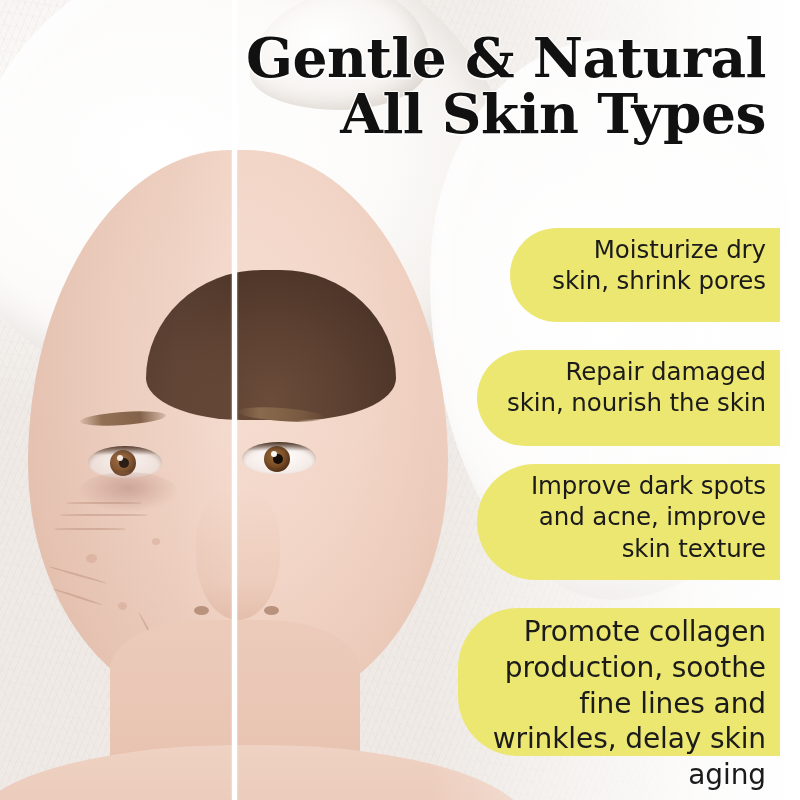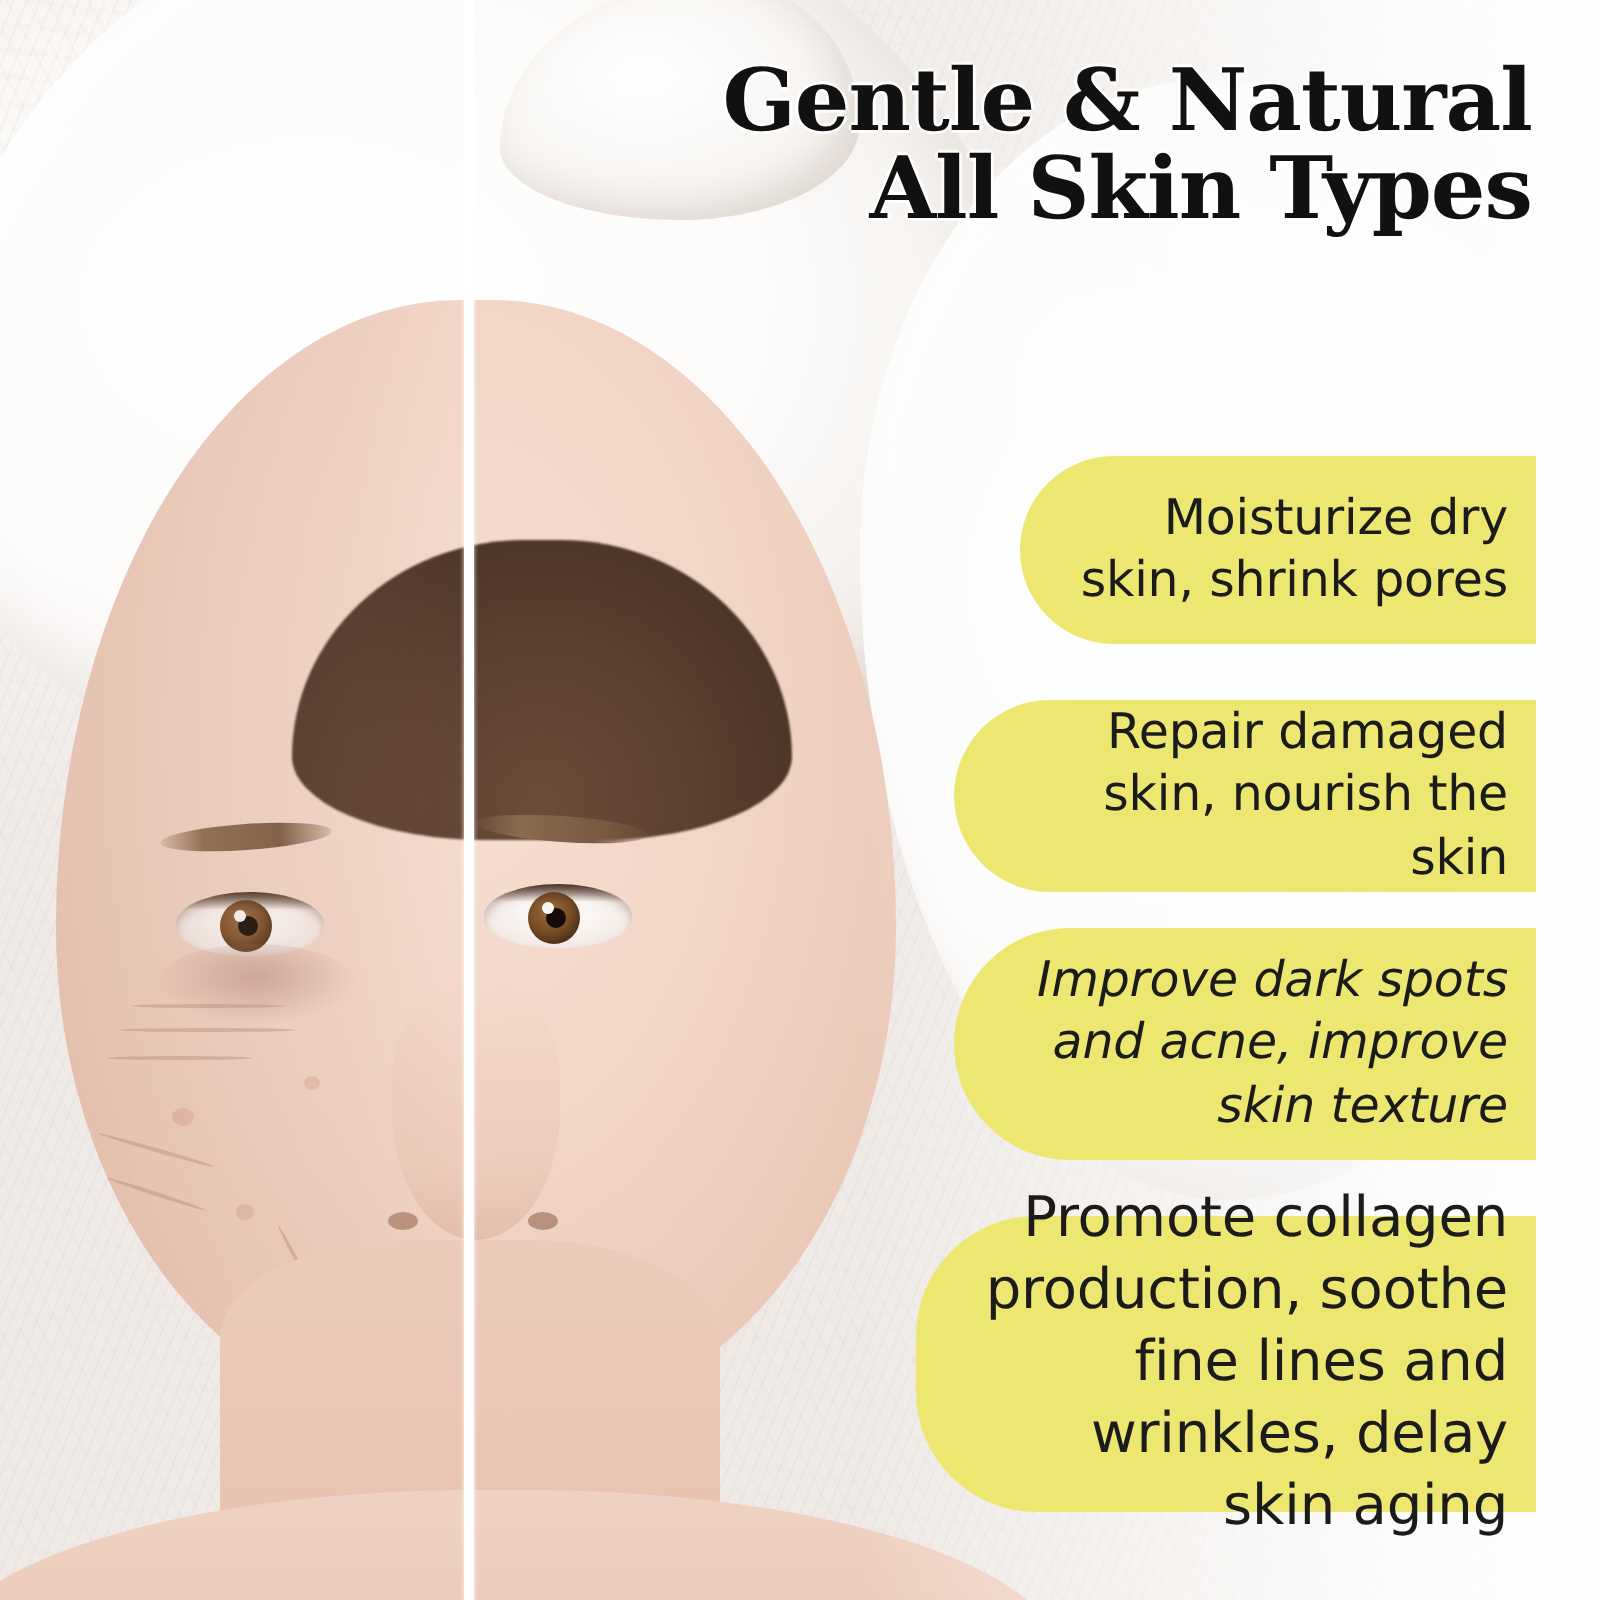--- a/index.html
+++ b/index.html
@@ -232,39 +232,39 @@
 
   
   .headline {
     position: absolute;
     right: 34px;
     top: 30px;
     width: 520px;
     text-align: right;
     font-family: "DejaVu Serif", "Liberation Serif", serif;
     font-weight: 700;
-    font-size: 43px;
+    font-size: 55px;
     line-height: 1.02;
     letter-spacing: -0.5px;
     color: #111111;
     text-shadow:
       -1.5px 0 0 rgba(255,255,255,.85),
       1.5px 0 0 rgba(255,255,255,.85),
       0 -1.5px 0 rgba(255,255,255,.85),
       0 1.5px 0 rgba(255,255,255,.85);
   }
   .headline .hl-line { display: block; white-space: nowrap; }
 
   
   .pill {
     position: absolute;
-    right: 32px;
+    right: 20px;
     background: #ece771;
     display: flex;
-    align-items: center;
+    align-items: flex-start;
     box-sizing: border-box;
     padding: 6px 14px 8px 26px;
   }
   .pill-text {
     width: 100%;
     text-align: right;
     font-family: "DejaVu Sans", "Liberation Sans", sans-serif;
     font-size: 24.5px;
     line-height: 1.28;
     color: #1b1b1b;
@@ -274,21 +274,20 @@
     left: 510px; top: 228px; height: 94px;
     border-radius: 48px 0 0 48px;
   }
   .pill-2 {
     left: 477px; top: 350px; height: 96px;
     border-radius: 50px 0 0 50px;
   }
   .pill-3 {
     left: 477px; top: 464px; height: 116px;
     border-radius: 58px 0 0 58px;
-    font-style: italic;
   }
   .pill-4 {
     left: 458px; top: 608px; height: 148px;
     border-radius: 60px 0 0 60px;
   }
   .pill-4 .pill-text { font-size: 28px; }
 </style>
 </head>
 <body>
 

